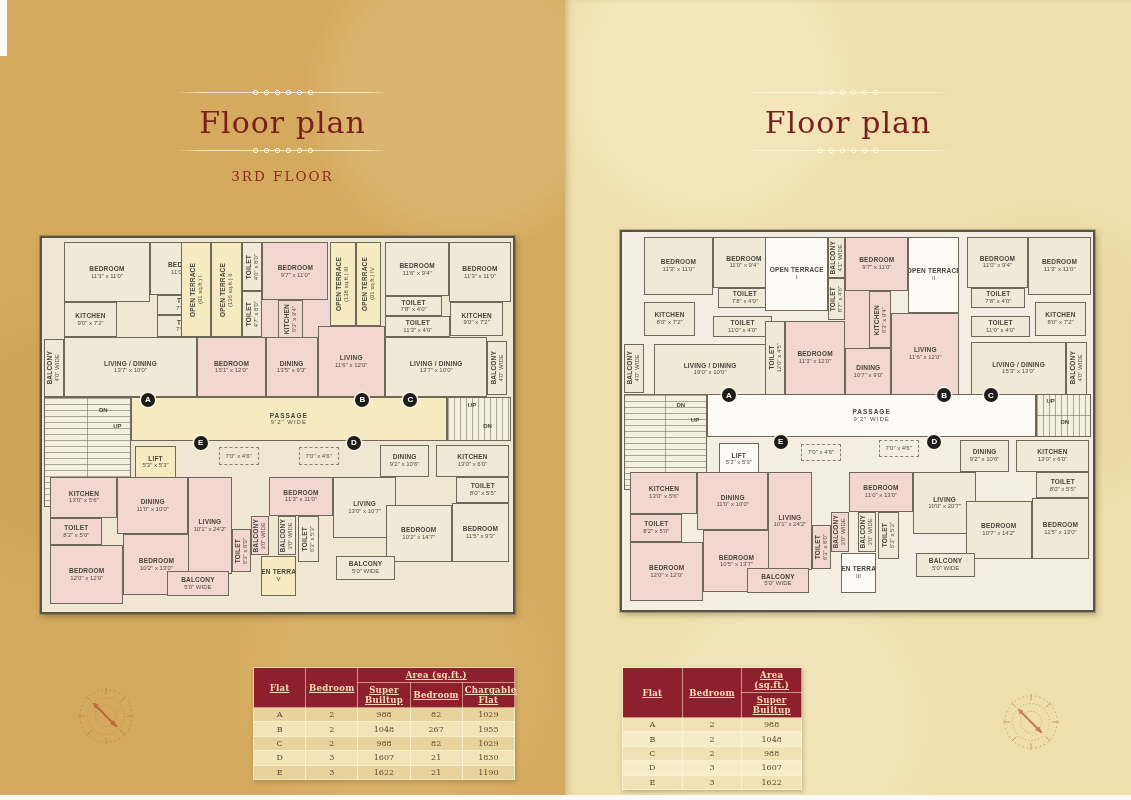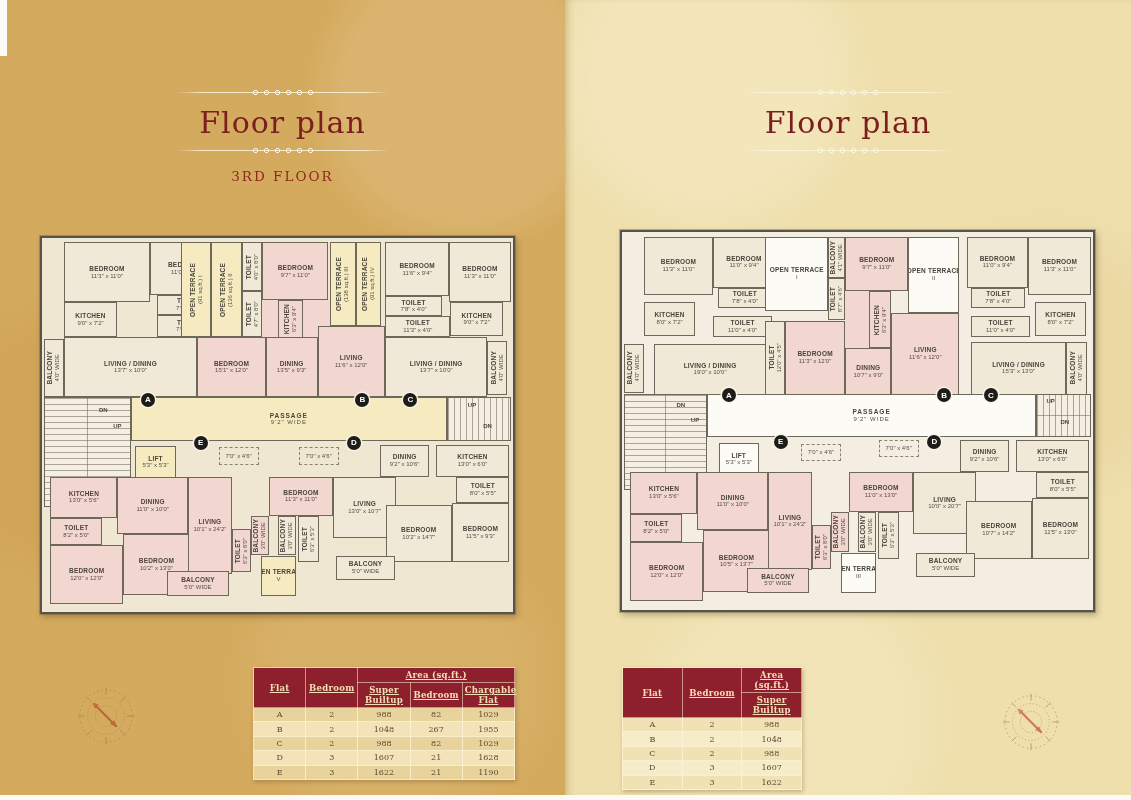--- a/index.html
+++ b/index.html
@@ -435,21 +435,21 @@
             <td>2</td>
             <td>988</td>
             <td>82</td>
             <td>1029</td>
           </tr>
           <tr>
             <td>D</td>
             <td>3</td>
             <td>1607</td>
             <td>21</td>
-            <td>1628</td>
+            <td>1830</td>
           </tr>
           <tr>
             <td>E</td>
             <td>3</td>
             <td>1622</td>
             <td>21</td>
             <td>1190</td>
           </tr>
         </tbody>
       </table>

